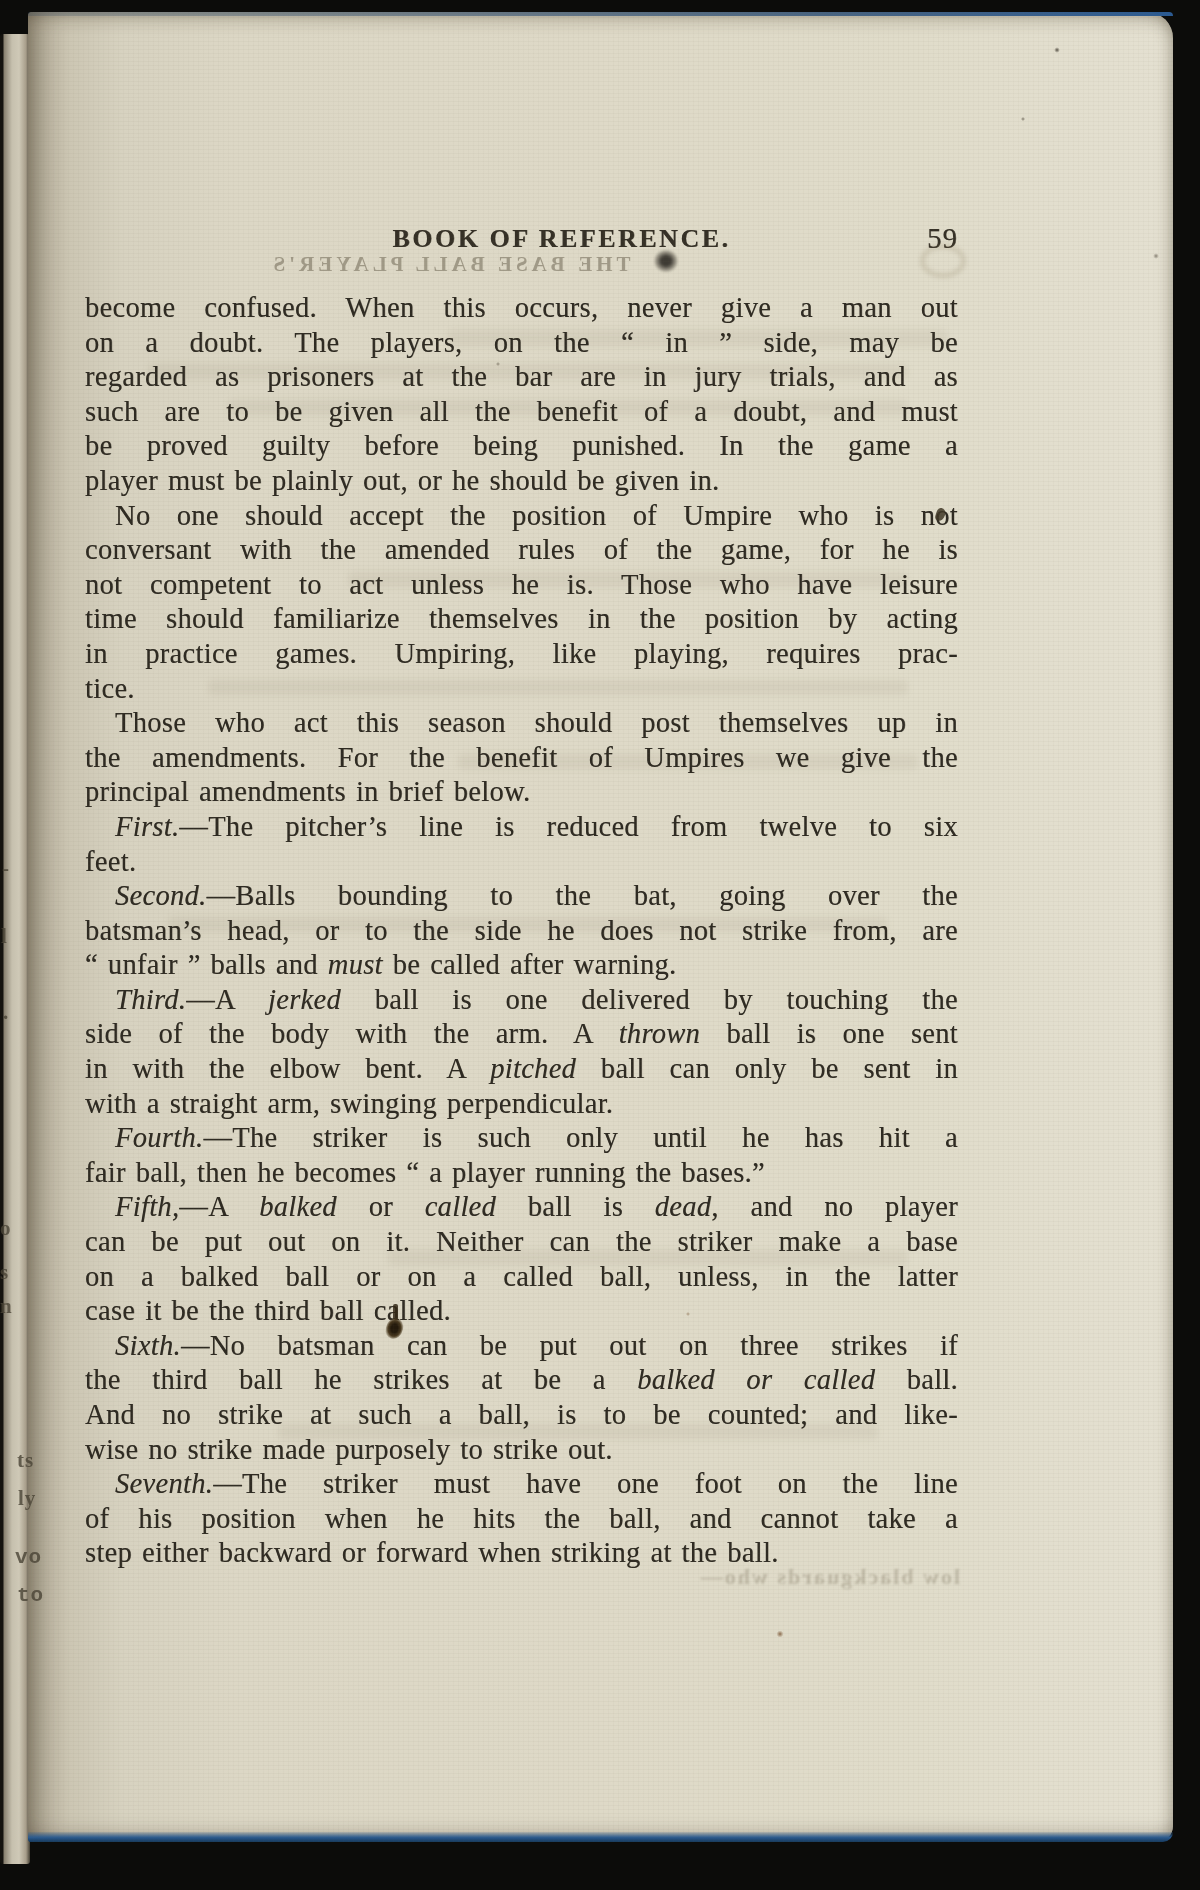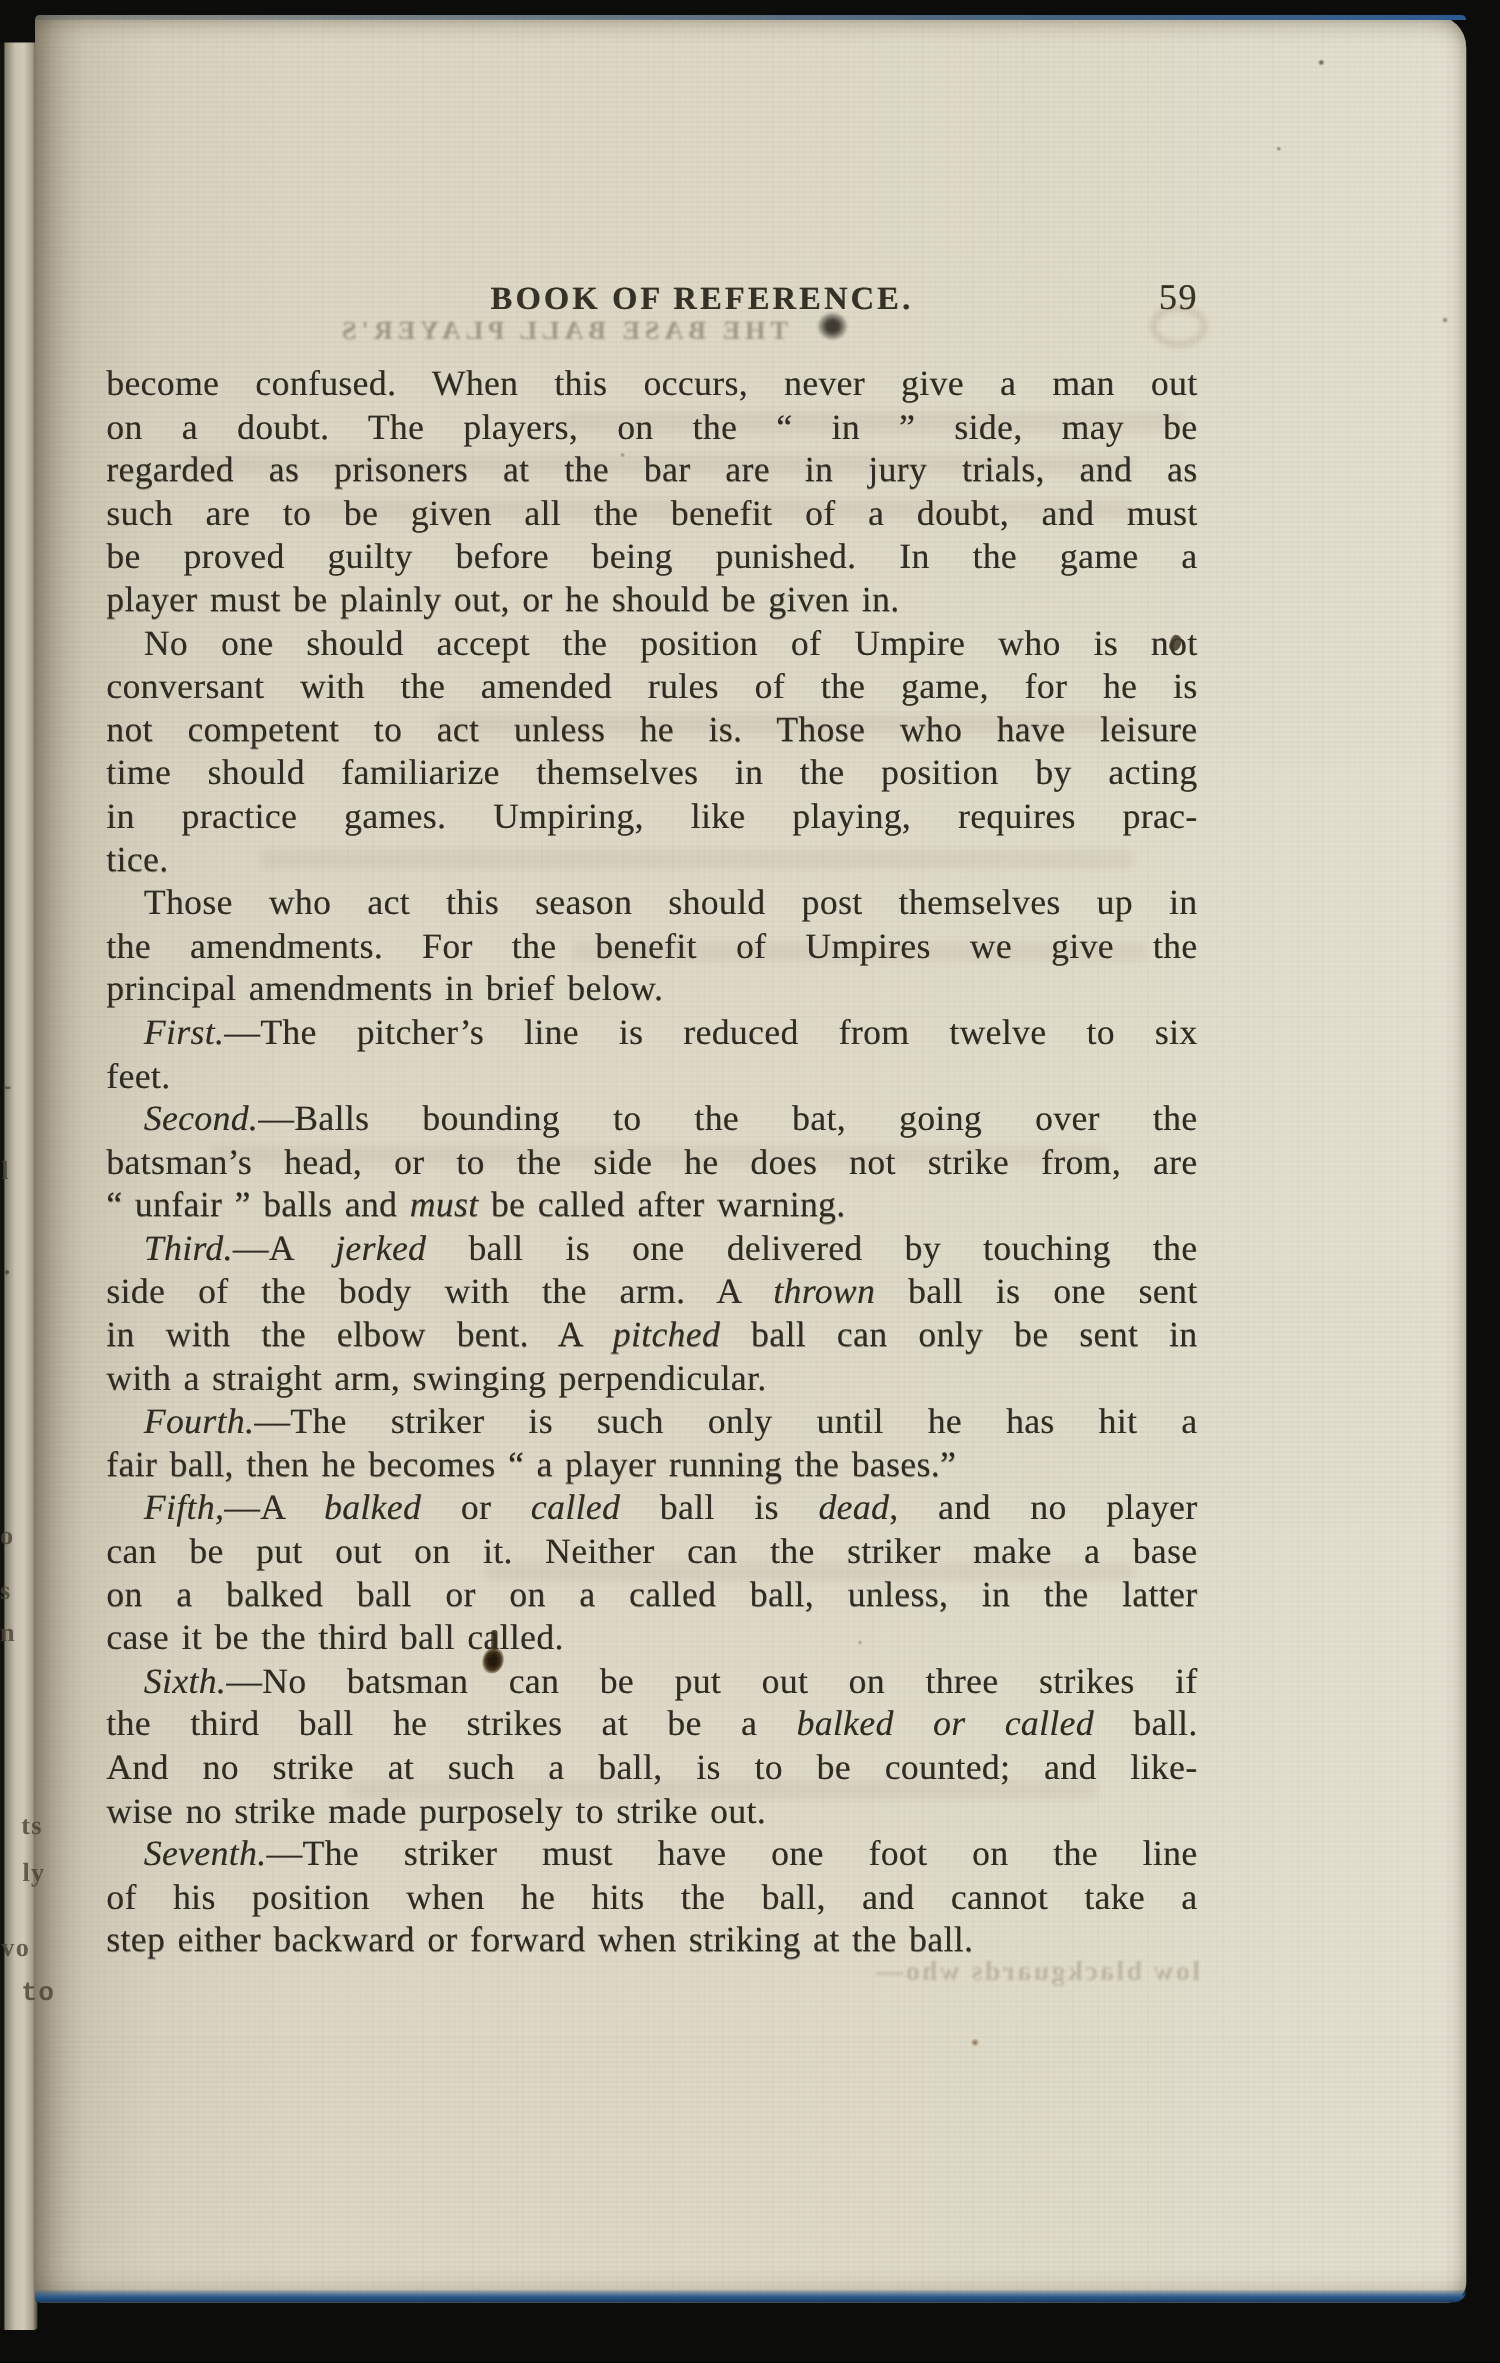--- a/index.html
+++ b/index.html
@@ -159,15 +159,15 @@
   </div>
 
 <span class="frag" style="left: 2px; top: 856px;">-</span>
     <span class="frag" style="left: 1px; top: 924px;">l</span>
     <span class="frag" style="left: 3px; top: 1000px;">.</span>
     <span class="frag" style="left: 0px; top: 1216px;">o</span>
     <span class="frag" style="left: 0px; top: 1260px;">s</span>
     <span class="frag" style="left: 0px; top: 1294px;">n</span>
     <span class="frag" style="left: 18px; top: 1470px; margin-top: 16px;">ly</span>
     <span class="frag" style="left: 17px; top: 1448px;">ts</span>
-    <span class="frag" style="left: 1px; top: 1546px;">vo</span>
+    <span class="frag" style="left: 15px; top: 1546px; font-family: Liberation Mono, monospace;">vo</span>
     <span class="frag" style="left: 17px; top: 1584px; font-family: Liberation Mono, monospace;">to</span>
   </div>
 
 </body></html>

